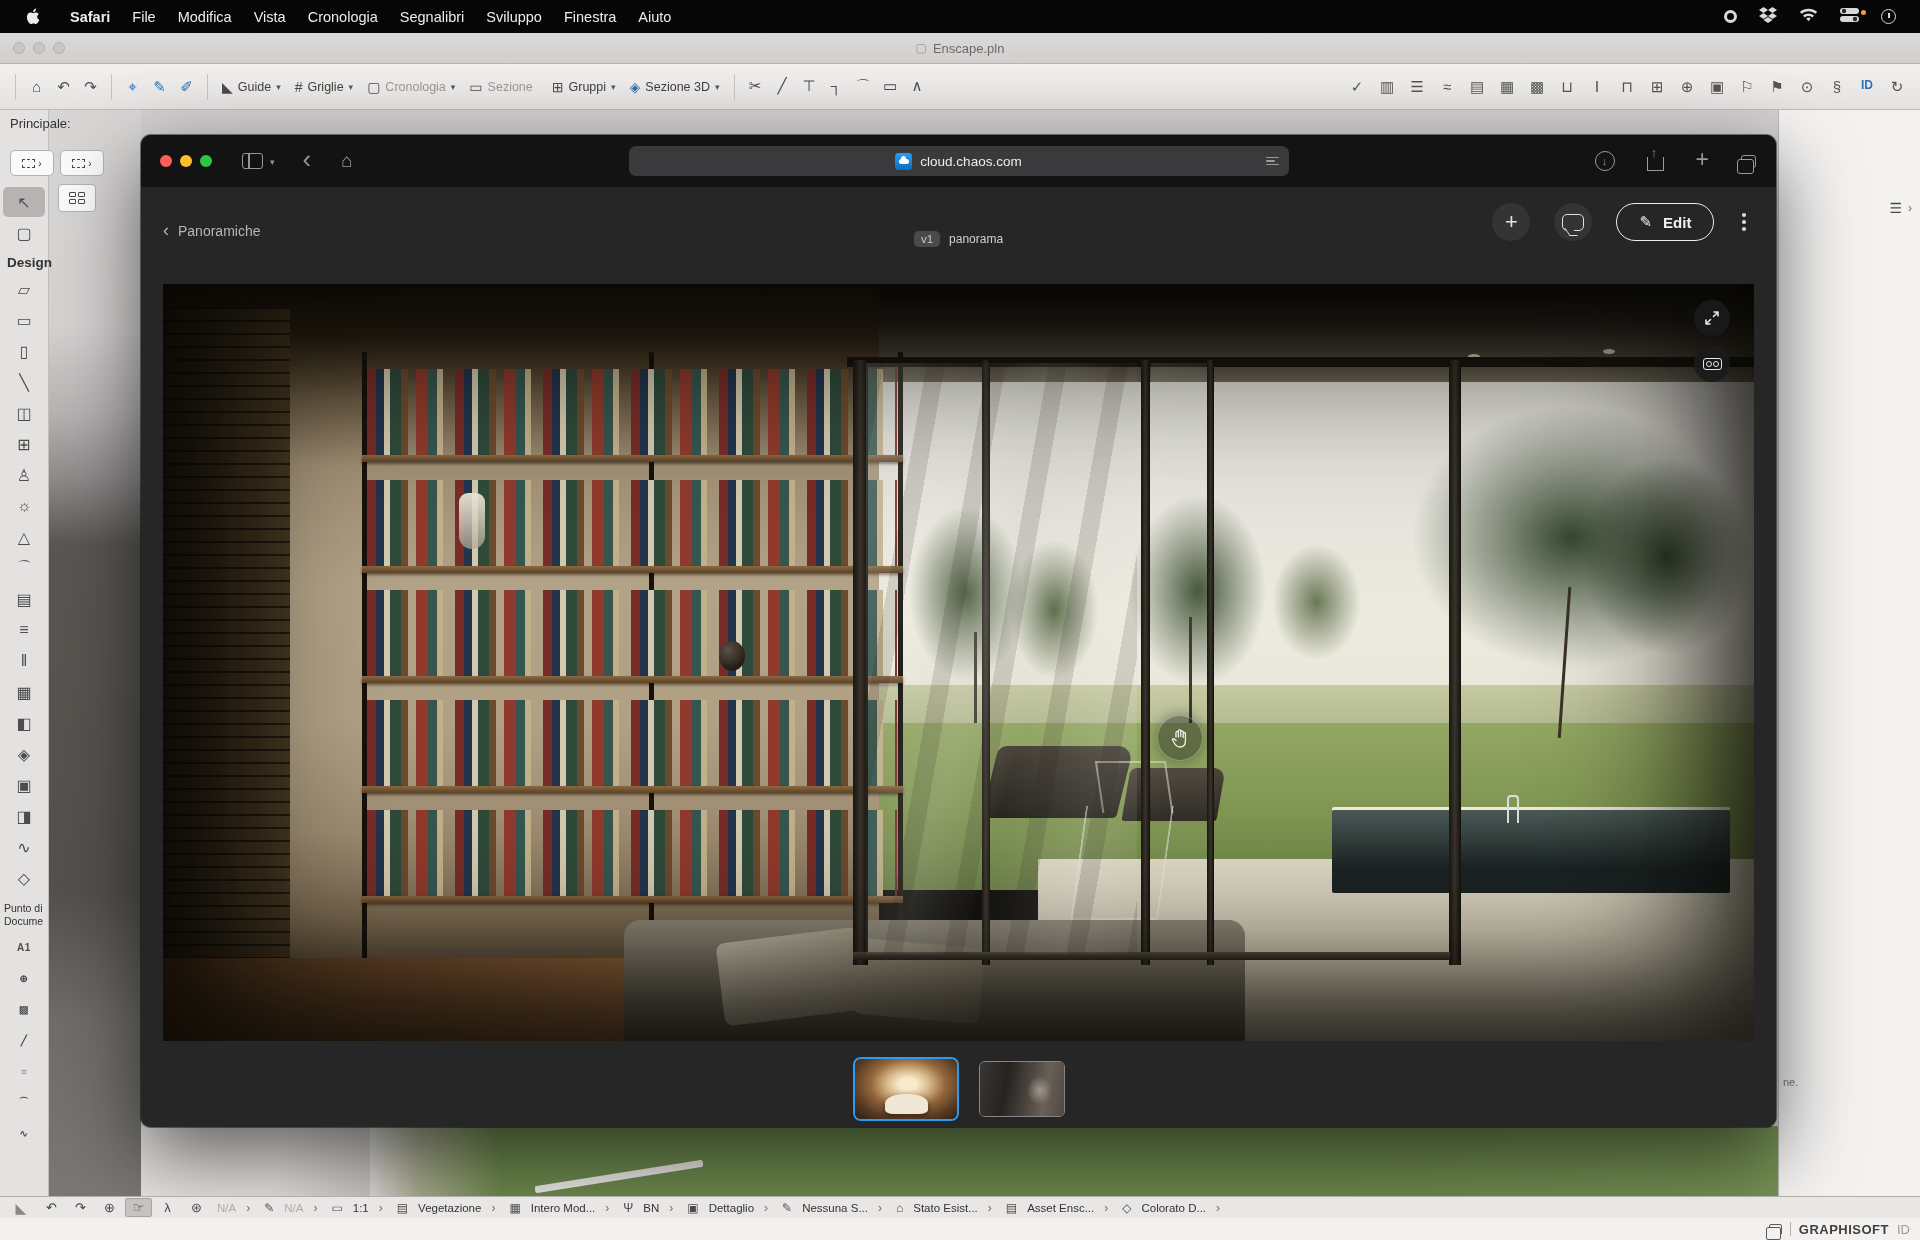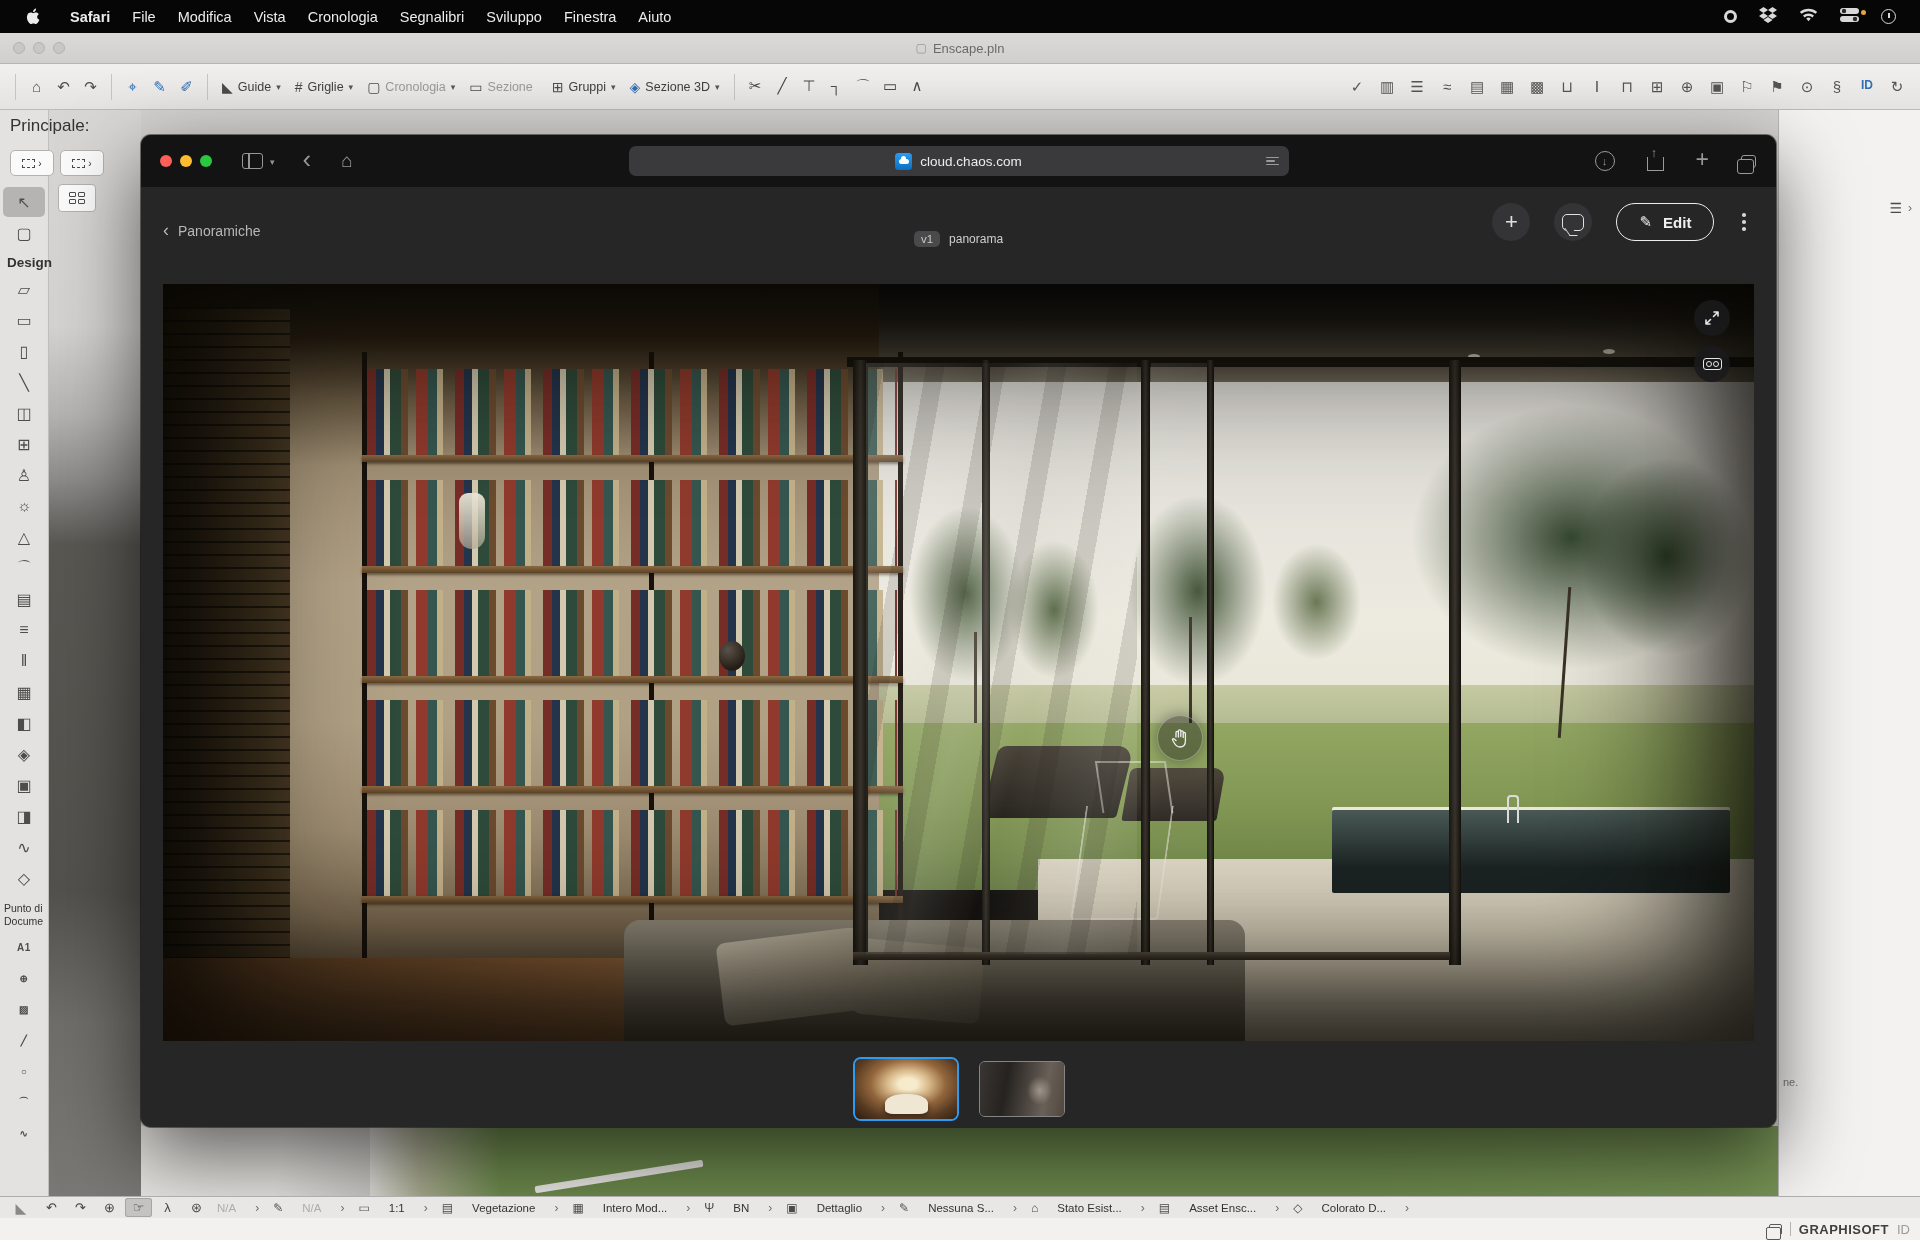--- a/index.html
+++ b/index.html
@@ -34,21 +34,21 @@
   .tb-dd .dd-ico{font-size:14px;color:#4b4a49;}
   .tb-dd .dd-ico[data-accent="true"]{color:#2f6fb3;}
   .tb-dd .dd-chev{font-size:9px;color:#555;}
   .tb-dd[data-dim="true"] .dd-label{color:#9b9997;}
   .tb-right{display:flex;margin-left:auto;}
   .tb-right .tb-ico{min-width:30px;color:#55544f;}
   .tb-right .tb-ico[data-accent="true"]{color:#2f6fb3;font-weight:bold;font-size:12px;}
 
   
   .ac-topleft{position:absolute;top:110px;left:0;width:141px;bottom:44px;background:linear-gradient(180deg,#d8d6d5 0%,#d4d2d1 20%,#b5b3b2 28%,#8d8b8a 34%,#595752 40%,#53514d 72%,#6f6d69 84%,#7a7874 100%);}
-  .ac-label-principale{position:absolute;top:116px;left:10px;font-size:17px;color:#343332;z-index:4;}
+  .ac-label-principale{position:absolute;top:116px;left:10px;font-size:13px;color:#343332;z-index:4;}
   .mini-btn{position:absolute;width:44px;height:26px;background:#fbfafa;border:1px solid #b3b1b0;border-radius:5px;display:flex;align-items:center;justify-content:center;gap:3px;z-index:4;}
   .mini-btn .dash-rect{width:13px;height:9px;border:1px dashed #4c4b4a;}
   .mini-btn .mb-chev{font-size:10px;color:#333;}
   .grid-btn{position:absolute;left:58px;top:184px;width:38px;height:28px;background:#fbfafa;border:1px solid #b3b1b0;border-radius:4px;display:flex;align-items:center;justify-content:center;z-index:4;}
   .grid-ico{display:grid;grid-template-columns:7px 7px;gap:2px;}
   .grid-ico span{width:7px;height:5px;border:1.3px solid #4c4b4a;border-radius:1px;}
   .toolbox{position:absolute;top:110px;left:0;width:49px;bottom:44px;background:#e4e2e1;border-right:1px solid #c1bfbe;z-index:3;padding-top:76px;}
   .tool-tile{width:42px;height:30px;margin:1px auto;display:flex;align-items:center;justify-content:center;font-size:16px;color:#4e4d4c;border-radius:5px;}
   .tool-tile[data-active="true"]{background:#b6b4b3;}
   .tool-tile.small-two{font-size:10px;font-weight:bold;letter-spacing:.5px;}
@@ -65,21 +65,21 @@
   .ac-topstrip{position:absolute;left:141px;right:142px;top:110px;height:26px;background:#d3d1d0;}
   .ac-bottomstrip{position:absolute;left:141px;right:142px;bottom:44px;height:70px;background:linear-gradient(90deg,#dedcd8 0%,#dedcd8 14%,#a9ab90 17%,#6d8a4d 22%,#6d8a4d 74%,#759154 100%);overflow:hidden;}
   .grass-line{position:absolute;left:24%;bottom:16px;width:170px;height:7px;background:#eceae6;transform:rotate(-9deg);border-radius:2px;}
   .grass-wall{position:absolute;left:0;top:0;width:14%;height:100%;background:linear-gradient(100deg,#e6e4e0 60%,#c9c7c3 100%);}
 
   
   .ac-quickbar{position:absolute;left:0;right:0;bottom:22px;height:22px;background:#e9e7e6;border-top:1px solid #b0aead;display:flex;align-items:center;font-size:11.5px;color:#343332;padding:0 4px;z-index:6;}
   .qb-corner{width:34px;text-align:center;color:#8b8987;font-size:14px;}
   .vi{width:27px;height:19px;display:flex;align-items:center;justify-content:center;font-size:13px;border-radius:3px;color:#454443;}
   .vi[data-active="true"]{background:#c5c3c2;box-shadow:inset 0 0 0 1px #a7a5a4;}
-  .qo{display:flex;align-items:center;gap:19px;padding:0 7px;height:100%;}
+  .qo{display:flex;align-items:center;gap:10px;padding:0 7px;height:100%;}
   .qo-ico{font-size:12px;color:#4c4b4a;}
   .qo-ico:empty{display:none;}
   .qo-label{white-space:nowrap;}
   .qo[data-dim="true"] .qo-label{color:#aeacaa;}
   .qo-chev{color:#6f6d6b;font-size:12px;}
   .ac-msgbar{position:absolute;left:0;right:0;bottom:0;height:22px;background:#f2f1f0;display:flex;align-items:center;font-size:12px;color:#2b2a29;padding:0 9px;z-index:6;}
   .brand{position:absolute;right:10px;display:flex;align-items:center;gap:8px;}
   .brand-win{width:13px;height:11px;border:1.5px solid #5a5958;border-radius:2px;position:relative;}
   .brand-win::before{content:"";position:absolute;left:-4px;top:2px;width:13px;height:11px;border:1.5px solid #5a5958;border-radius:2px;background:#f2f1f0;}
   .brand-sep{width:1px;height:14px;background:#b5b3b2;}

